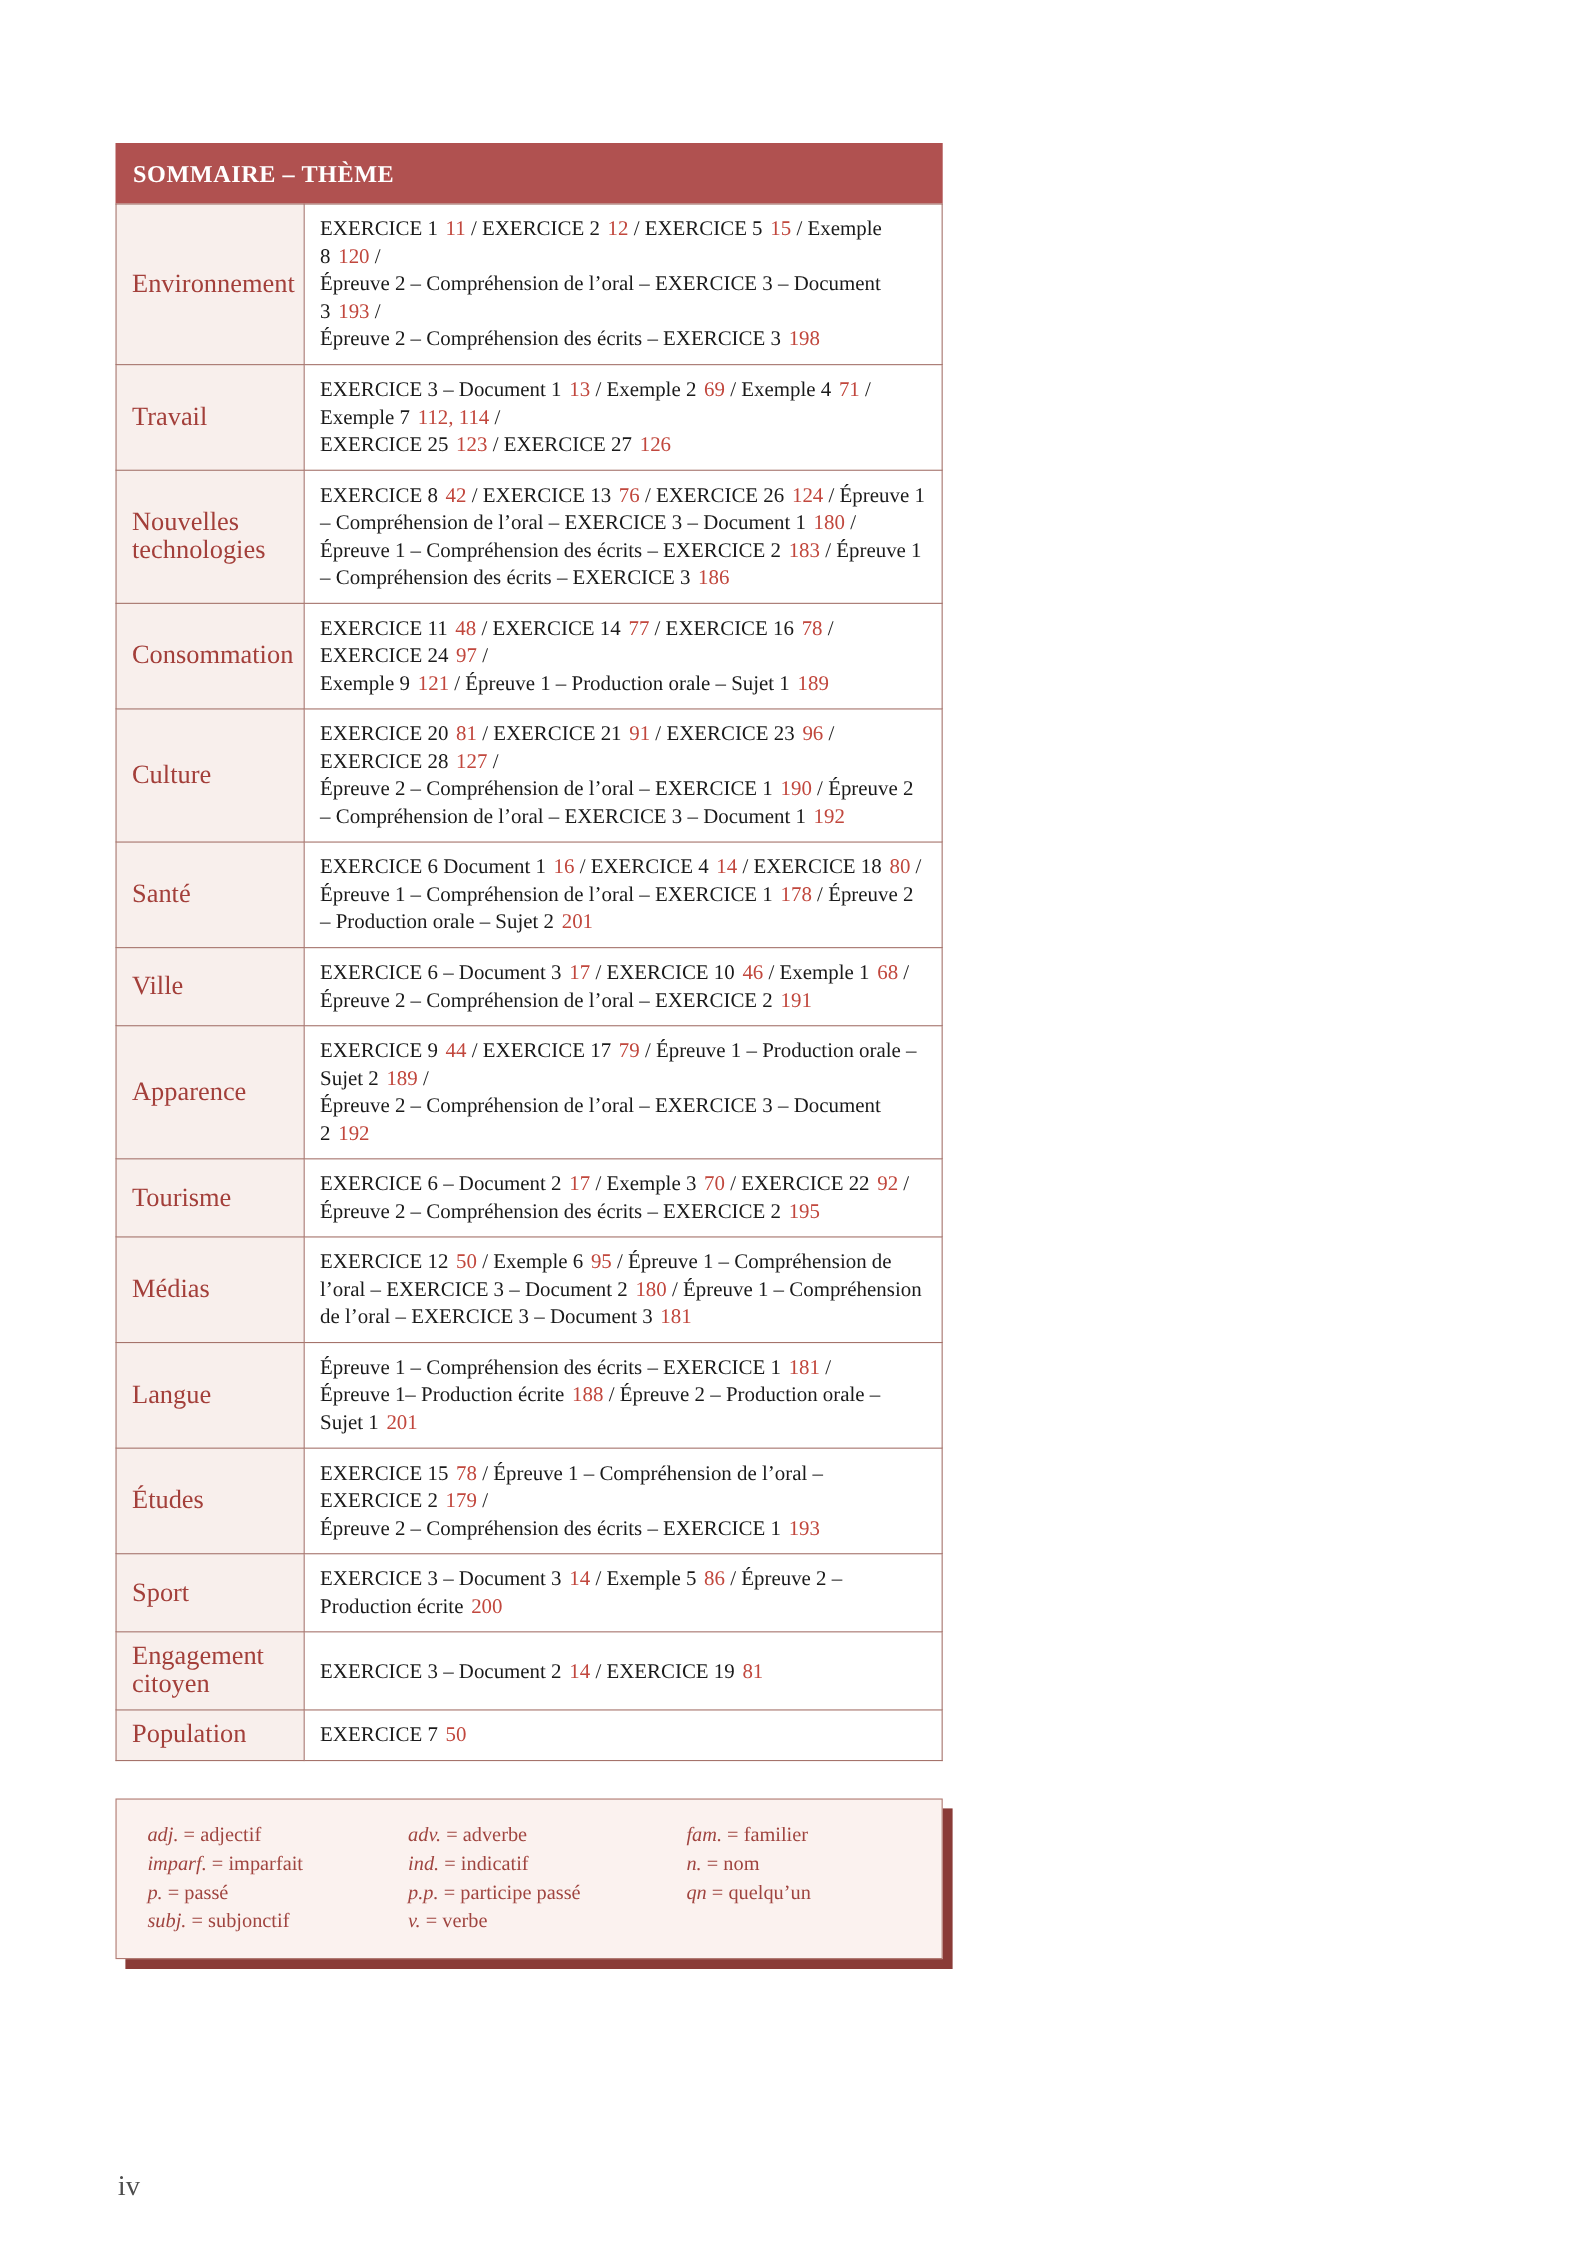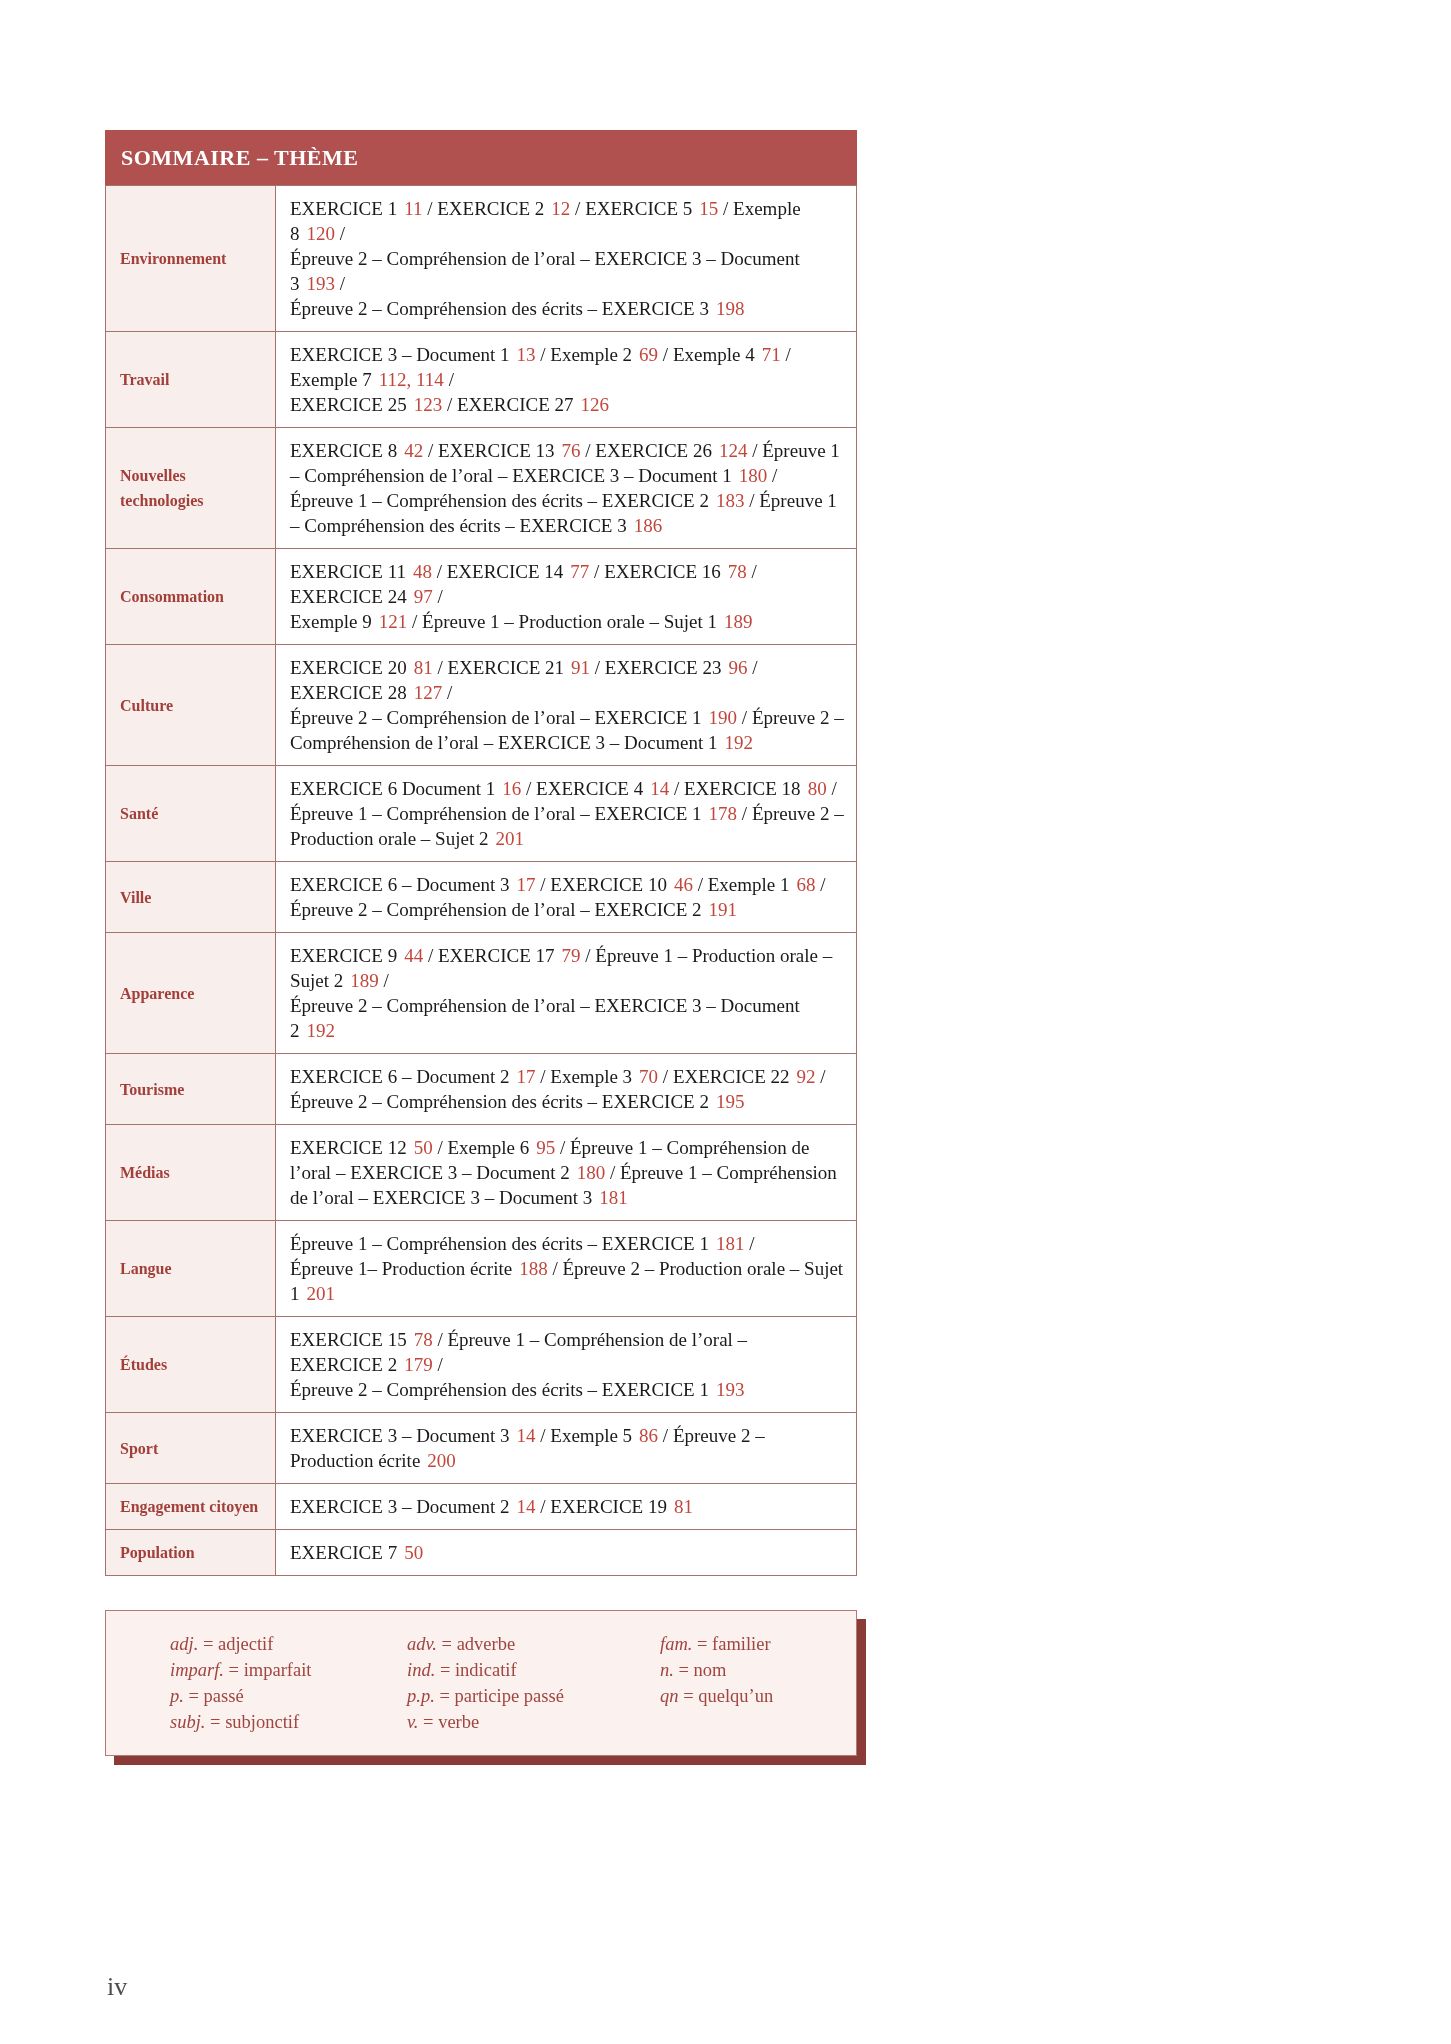--- a/index.html
+++ b/index.html
@@ -30,22 +30,22 @@
     border-collapse: collapse;
   }
   table.toc-table td {
     border: 1px solid var(--table-border, #a5736b);
     vertical-align: middle;
   }
   .theme-cell {
     width: 170px;
     background: var(--theme-bg, #f8efec);
     color: var(--theme-text, #a33f3a);
-    font-weight: bold;
-    font-size: 16px;
+    font-weight: normal;
+    font-size: 24px;
     line-height: 25px;
     padding: 10px 8px 10px 14px;
   }
   .entries-cell {
     background: #ffffff;
     color: var(--body-text, #1a1a1a);
     font-size: 19px;
     line-height: 25px;
     padding: 10px 12px 10px 14px;
   }
@@ -65,21 +65,21 @@
   }
   #legend-grid {
     display: grid;
     grid-template-columns: 237px 253px 200px auto;
   }
   .legend-line {
     color: var(--legend-text, #a04540);
     font-size: 18.5px;
     line-height: 26px;
   }
-  .legend-line .abbr { font-style: italic; margin-left: 36px; }
+  .legend-line .abbr { font-style: italic; }
   .page-number {
     position: absolute;
     left: 107px;
     top: 1972px;
     font-family: Liberation Serif, serif;
     font-size: 26px;
     color: var(--footer-text, #4d4d4d);
   }
 </style>
 </head>

